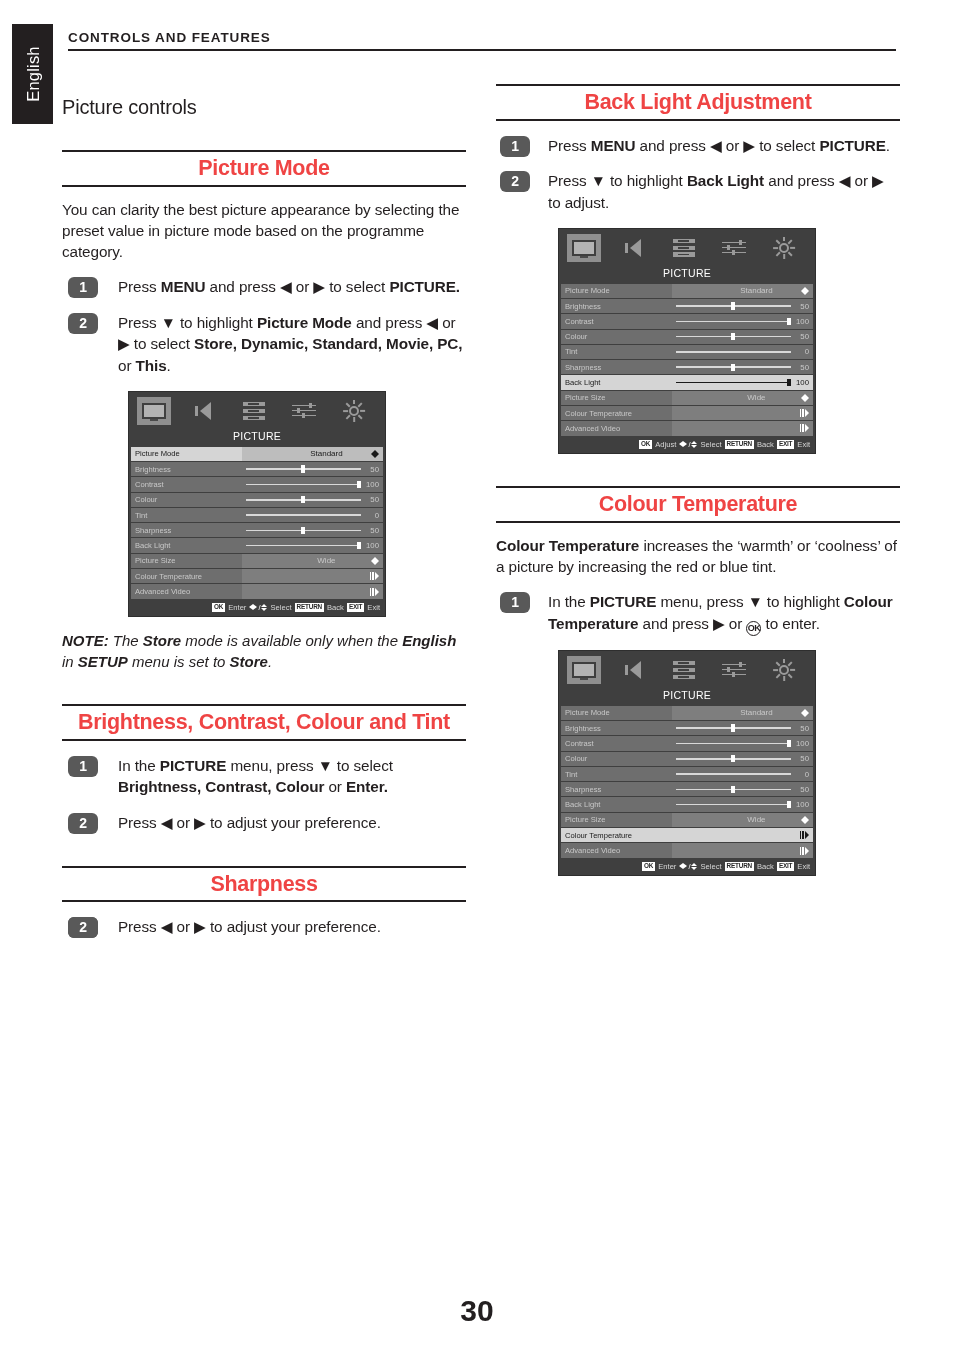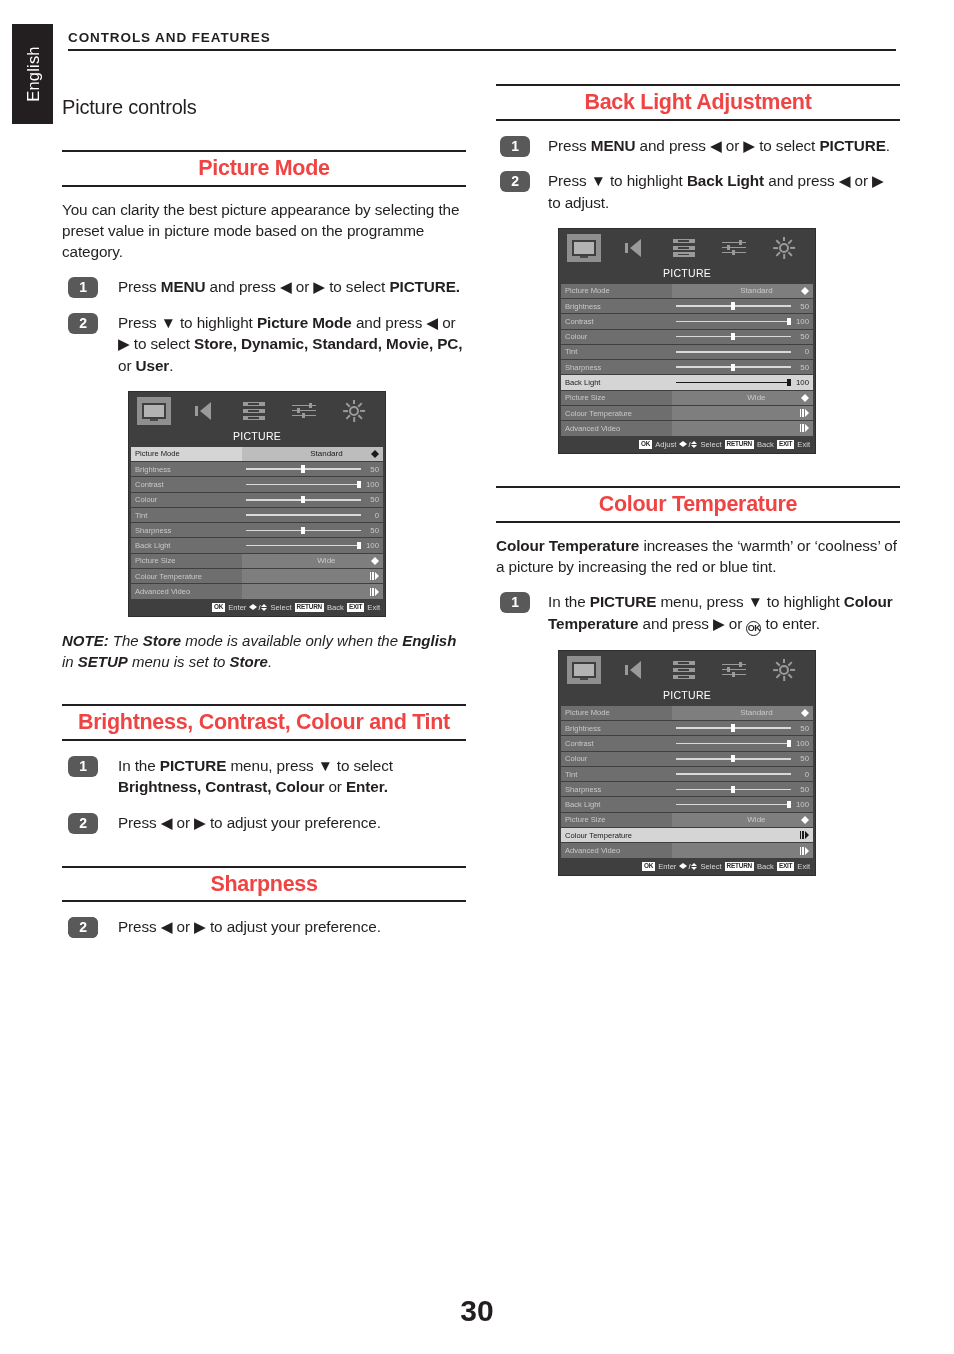--- a/index.html
+++ b/index.html
@@ -268,21 +268,21 @@
       <h2>Picture Mode</h2>
     </div>
     <p class="body">You can clarity the best picture appearance by selecting the preset value in picture mode based on the programme category.</p>
 
     <div class="step">
       <span class="badge">1</span>
       <span>Press <b>MENU</b> and press ◀ or ▶ to select <b>PICTURE.</b></span>
     </div>
     <div class="step">
       <span class="badge">2</span>
-      <span>Press ▼ to highlight <b>Picture Mode</b> and press ◀ or ▶ to select <b>Store, Dynamic, Standard, Movie, PC,</b> or <b>User</b>.</span>
+      <span>Press ▼ to highlight <b>Picture Mode</b> and press ◀ or ▶ to select <b>Store, Dynamic, Standard, Movie, PC,</b> or <b>This</b>.</span>
     </div>
 
     <div class="osd left-osd">
         <div class="osd-icons">
           <span class="osd-icon sel">
             <span class="ic-tv"></span>
           </span>
           <span class="osd-icon">
             <span class="ic-spk">
               <i class="bar"></i>

